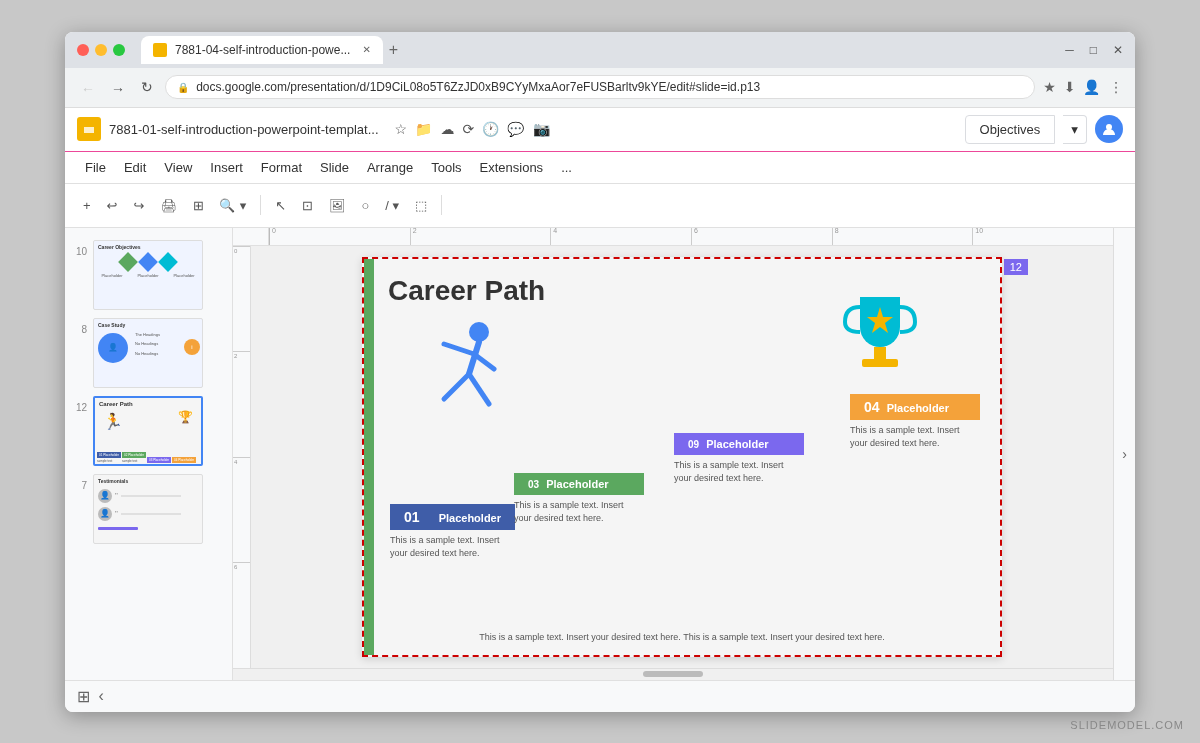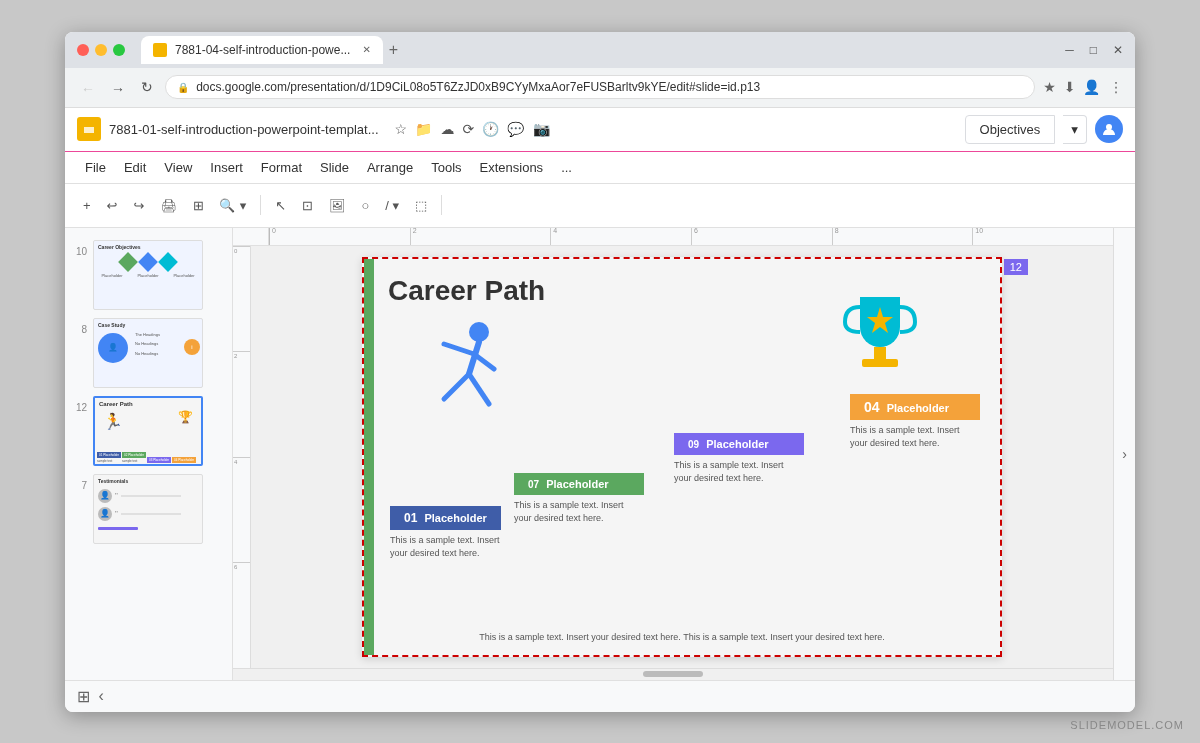--- a/index.html
+++ b/index.html
@@ -356,29 +356,29 @@
                 <path d="M60 20 q15 0 15 15 q0 10 -15 10" fill="none" stroke="#00bcd4" stroke-width="4"></path>
 
                 <rect x="34" y="60" width="12" height="12" fill="#f4b400"></rect>
 
                 <rect x="22" y="72" width="36" height="8" rx="2" fill="#f4b400"></rect>
               </svg>
             </div>
 
             <div style="position:absolute;left:26px;bottom:95px;">
               <div style="background:#3f5da8;color:#fff;font-size:11px;font-weight:bold;padding:5px 14px;display:inline-block;min-width:110px;">
-                <span style="font-size:12px;margin-right:4px;">01</span>
+                <span style="font-size:14px;margin-right:16px;">01</span>
                 <span>Placeholder</span>
               </div>
               <div style="font-size:9px;color:#555;margin-top:4px;max-width:110px;line-height:1.4;">This is a sample text. Insert your desired text here.</div>
             </div>
 
             <div style="position:absolute;left:150px;bottom:130px;">
               <div style="background:#5ba85f;color:#fff;font-size:11px;font-weight:bold;padding:5px 14px;display:inline-block;min-width:130px;">
-                <span style="font-size:10px;margin-right:4px;">07</span>
+                <span style="font-size:10px;margin-right:4px;">03</span>
                 <span>Placeholder</span>
               </div>
               <div style="font-size:9px;color:#555;margin-top:4px;max-width:120px;line-height:1.4;">This is a sample text. Insert your desired text here.</div>
             </div>
 
             <div style="position:absolute;left:310px;bottom:170px;">
               <div style="background:#7b68ee;color:#fff;font-size:11px;font-weight:bold;padding:5px 14px;display:inline-block;min-width:130px;">
                 <span style="font-size:10px;margin-right:4px;">09</span>
                 <span>Placeholder</span>
               </div>

